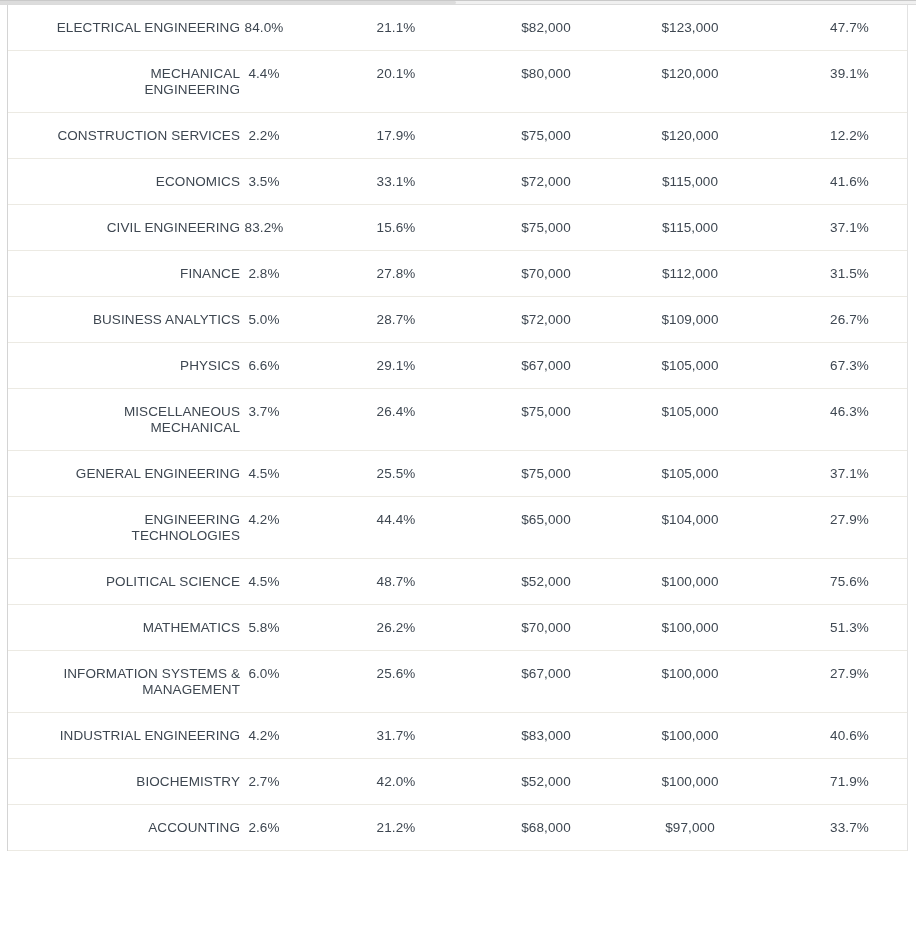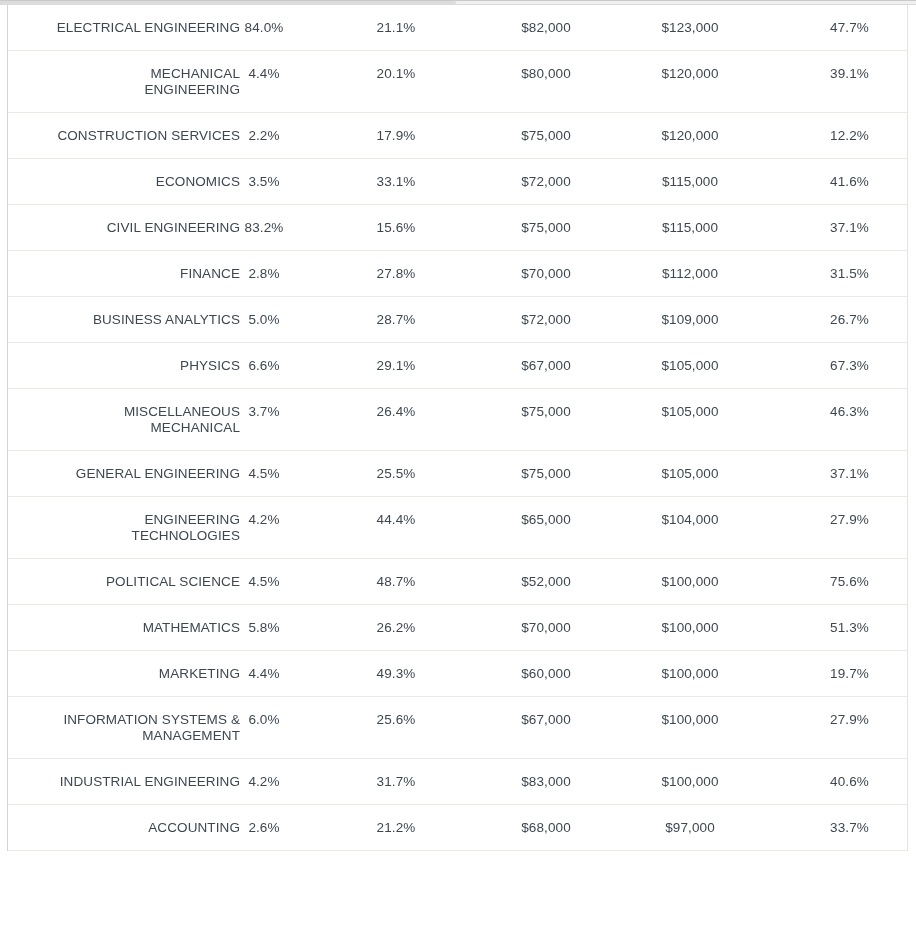--- a/index.html
+++ b/index.html
@@ -172,43 +172,43 @@
   </tr>
         <tr>
     <td class="c-major">MATHEMATICS</td>
     <td class="c-num">5.8%</td>
     <td class="c-num">26.2%</td>
     <td class="c-num">$70,000</td>
     <td class="c-num">$100,000</td>
     <td class="c-num">51.3%</td>
   </tr>
         <tr>
-    <td class="c-major">MARKETING</td>
-    <td class="c-num">4.4%</td>
-    <td class="c-num">49.3%</td>
-    <td class="c-num">$60,000</td>
-    <td class="c-num">$100,000</td>
-    <td class="c-num">19.7%</td>
-  </tr>
-        <tr>
     <td class="c-major">INFORMATION SYSTEMS &amp;
 MANAGEMENT</td>
     <td class="c-num">6.0%</td>
     <td class="c-num">25.6%</td>
     <td class="c-num">$67,000</td>
     <td class="c-num">$100,000</td>
     <td class="c-num">27.9%</td>
   </tr>
         <tr>
     <td class="c-major">INDUSTRIAL ENGINEERING</td>
     <td class="c-num">4.2%</td>
     <td class="c-num">31.7%</td>
     <td class="c-num">$83,000</td>
     <td class="c-num">$100,000</td>
     <td class="c-num">40.6%</td>
+  </tr>
+        <tr>
+    <td class="c-major">BIOCHEMISTRY</td>
+    <td class="c-num">2.7%</td>
+    <td class="c-num">42.0%</td>
+    <td class="c-num">$52,000</td>
+    <td class="c-num">$100,000</td>
+    <td class="c-num">71.9%</td>
   </tr>
         <tr>
     <td class="c-major">ACCOUNTING</td>
     <td class="c-num">2.6%</td>
     <td class="c-num">21.2%</td>
     <td class="c-num">$68,000</td>
     <td class="c-num">$97,000</td>
     <td class="c-num">33.7%</td>
   </tr>
       </tbody>

